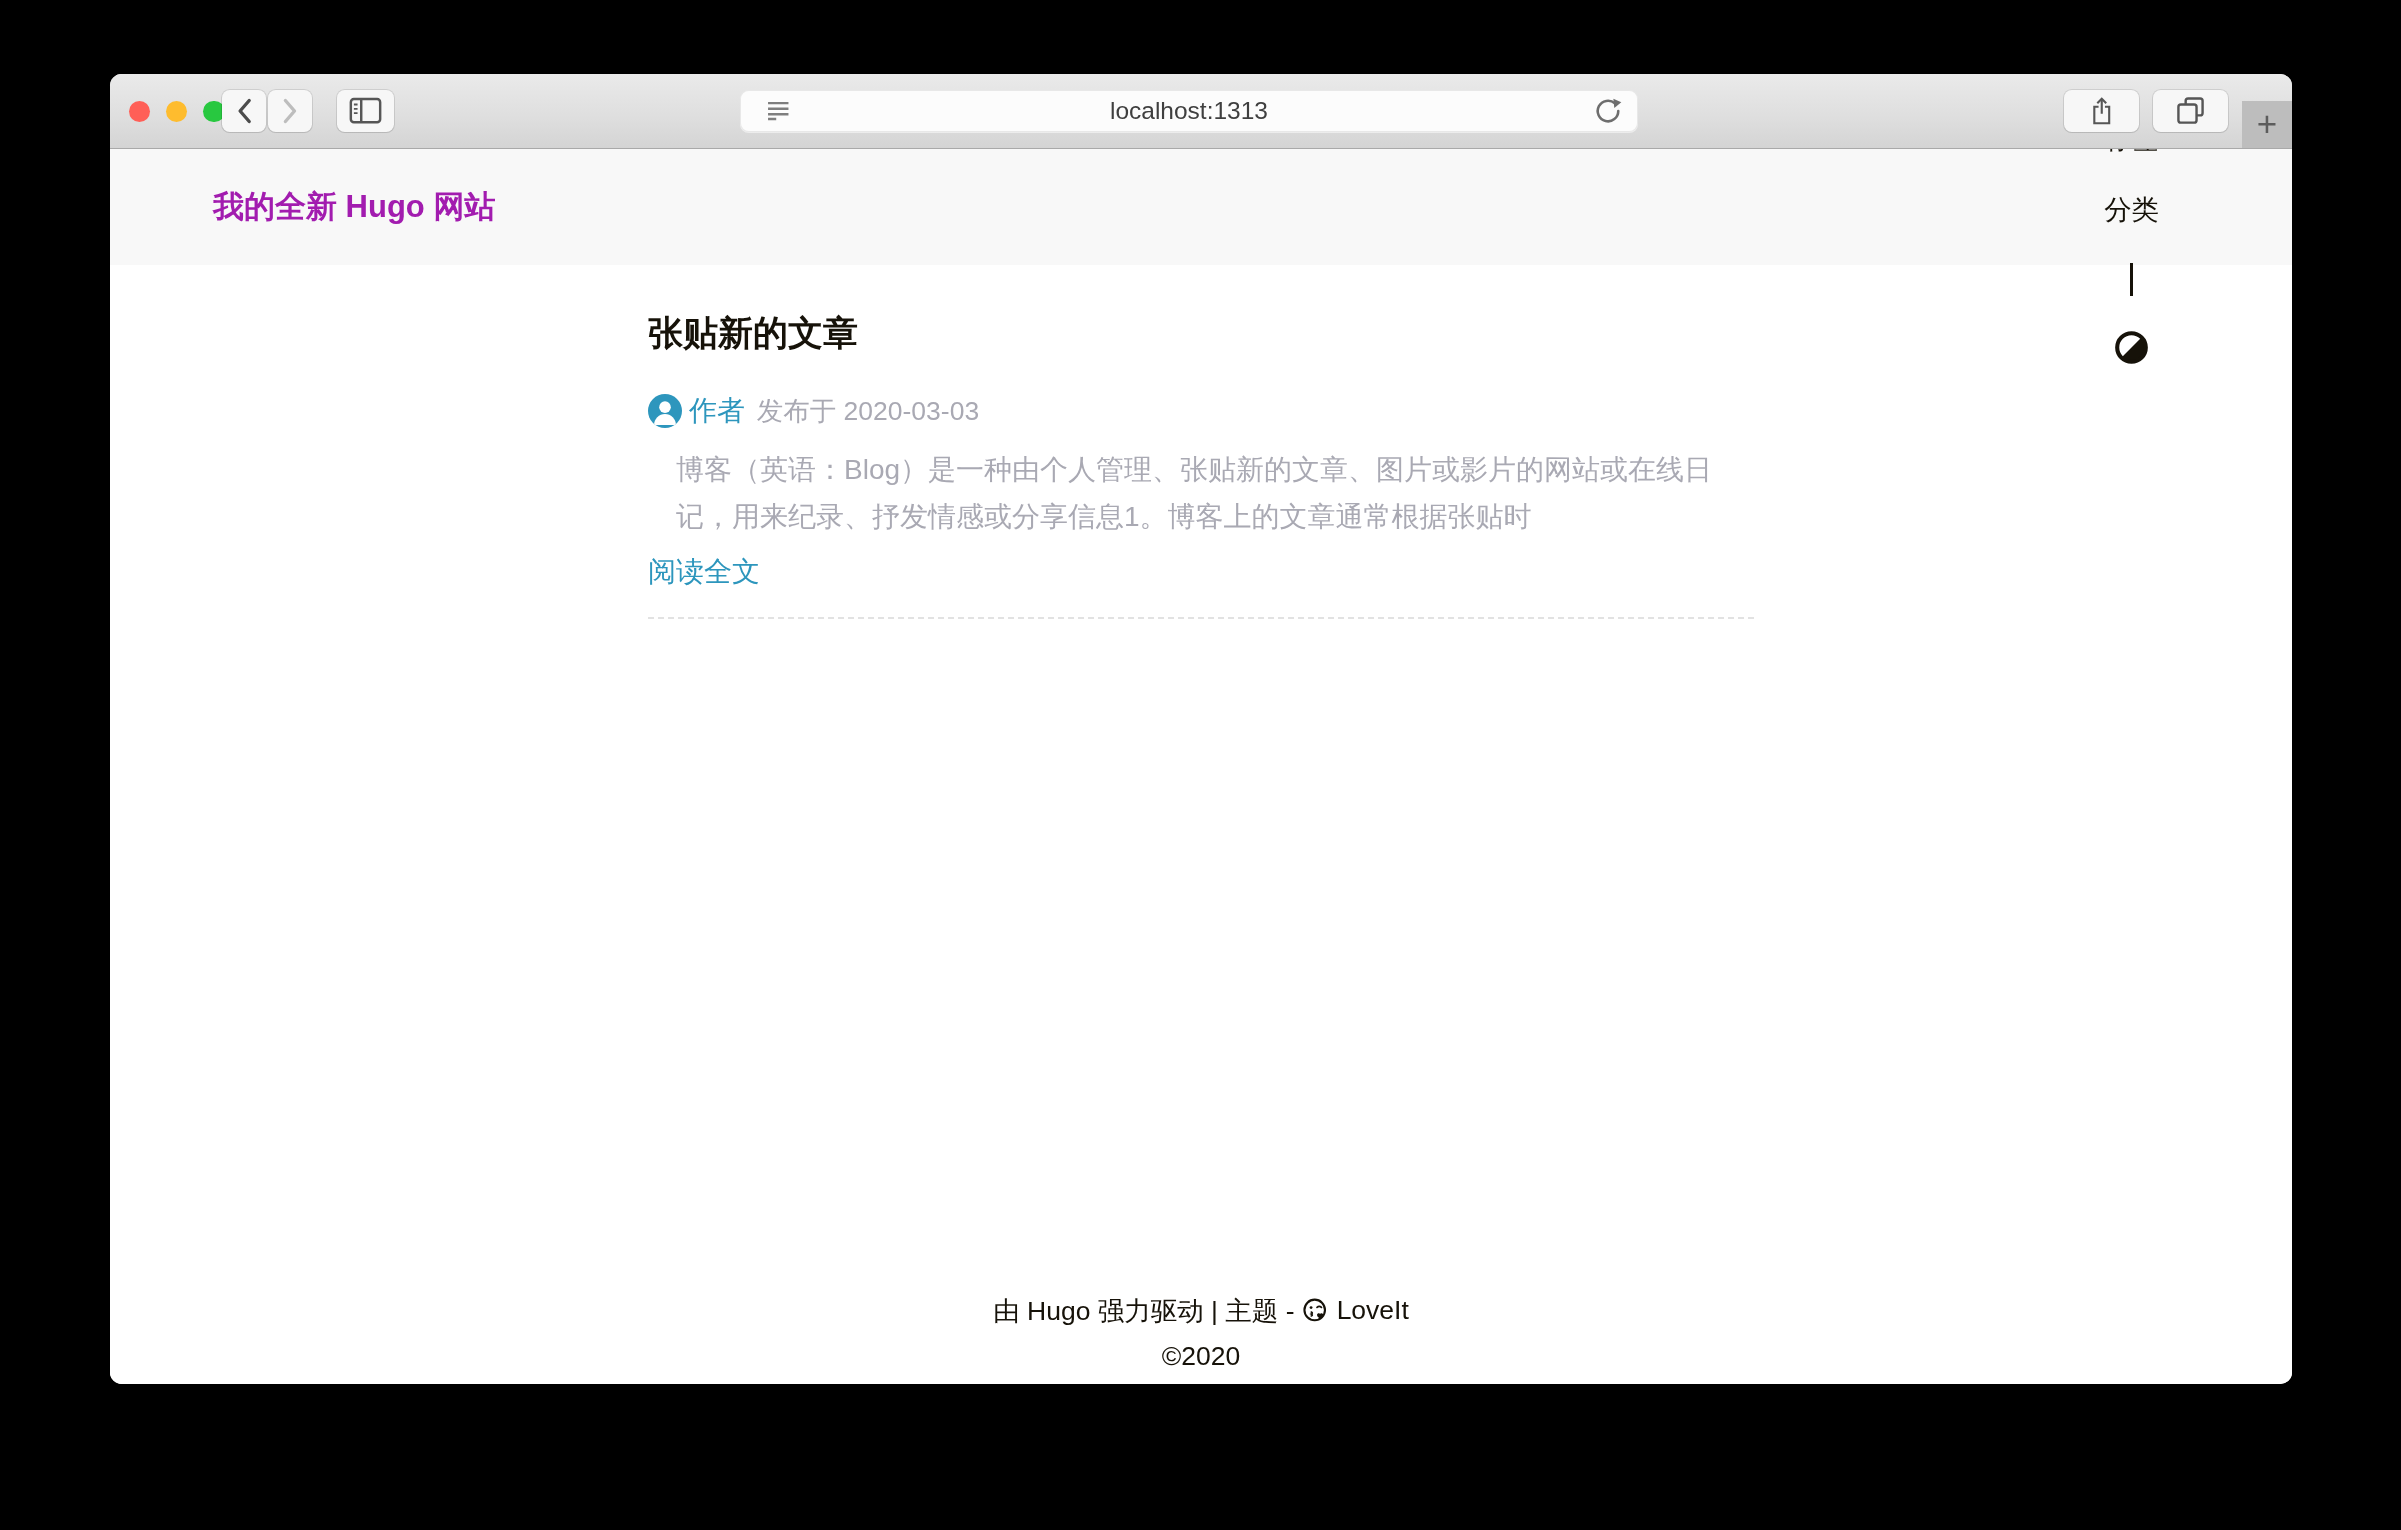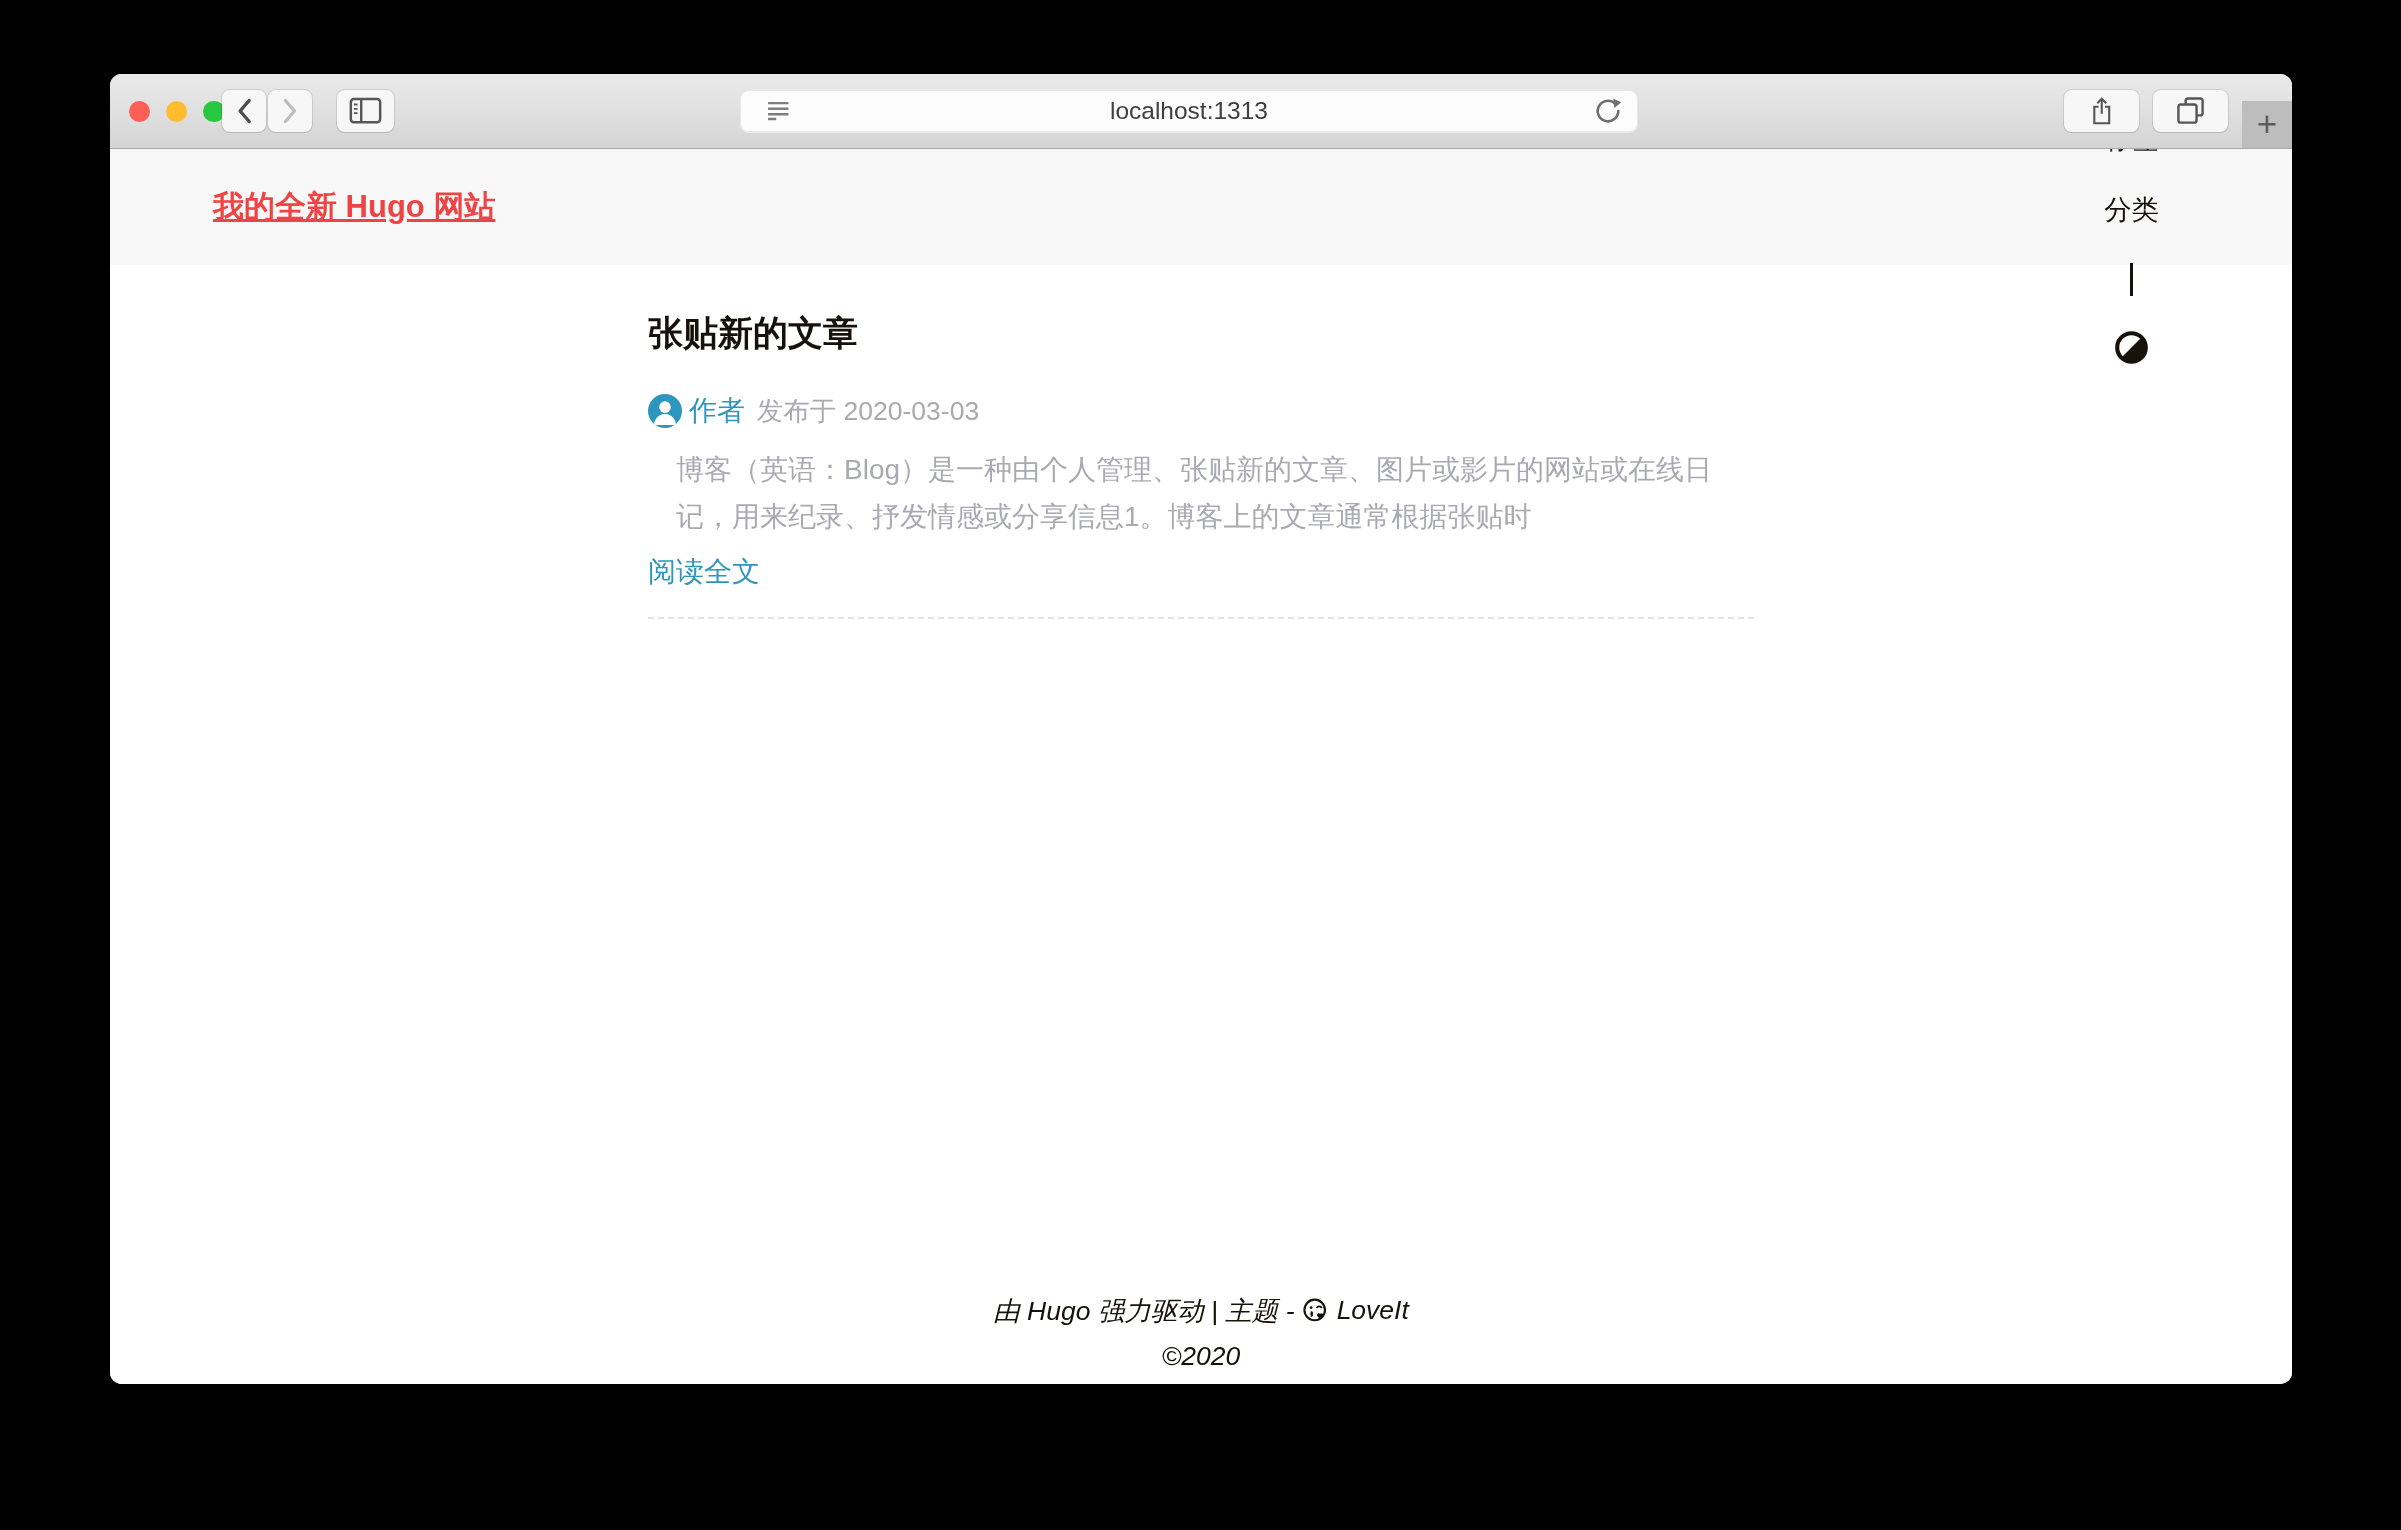--- a/index.html
+++ b/index.html
@@ -28,37 +28,37 @@
              display:flex;align-items:center;}
   .url-text{flex:1;text-align:center;font-size:24.5px;color:#3f3f3f;}
   .reader-ic{position:absolute;left:25.5px;top:9.8px;}
   .reload-ic{position:absolute;right:15.7px;top:6.9px;}
   .newtab{position:absolute;right:0;top:26.5px;height:47px;width:50px;background:#bdbdbd;
           display:flex;align-items:center;justify-content:center;font-size:35px;color:#5c5c5c;font-weight:300;}
   
   .page{flex:1;display:flex;flex-direction:column;background:#fff;min-height:0;}
   .site-header{height:116px;flex:0 0 auto;background:#f8f8f8;display:flex;align-items:center;
                justify-content:space-between;padding:0 133px 0 103px;}
-  .site-title{font-size:31px;font-weight:700;color:#ef4444;text-decoration:underline;}
+  .site-title{font-size:31px;font-weight:700;color:#a21caf;}
   .site-nav{display:flex;align-items:center;gap:35px;flex-direction:column;}
   .nav-item{font-size:27.4px;color:#161209;}
   .nav-sep{width:2.9px;height:33px;background:#161209;}
   .theme-toggle{display:flex;align-items:center;}
   .content{flex:1;}
   .post{width:1106px;margin:0 auto;}
   .post-title{font-size:35px;font-weight:700;color:#161209;margin:45px 0 0 0;}
   .post-meta{margin-top:35px;display:flex;align-items:center;}
   .avatar{width:34px;height:34px;border-radius:50%;background:#2d96bd;overflow:hidden;flex:0 0 auto;}
   .author-name{font-size:28px;color:#2d96bd;margin-left:6.9px;}
   .pub{font-size:26.5px;color:#a9a9b3;margin-left:11.8px;}
   .post-summary{margin-top:15.7px;font-size:28px;line-height:47px;color:#a9a9b3;margin-left:28px;}
   .read-more{margin-top:13.7px;font-size:28px;color:#2d96bd;display:inline-block;cursor:pointer;}
   .divider{margin-top:25.5px;border-top:2px dashed #e2e2e2;height:0;}
   
-  .site-footer{flex:0 0 auto;text-align:center;padding-bottom:11.8px;color:#161209;font-style:italic;}
+  .site-footer{flex:0 0 auto;text-align:center;padding-bottom:11.8px;color:#161209;}
   .footer-line1{font-size:26.5px;display:flex;align-items:center;justify-content:center;gap:7.8px;}
   .footer-line2{font-size:26.5px;margin-top:12.7px;}
   .kiss-ic{display:inline-flex;align-items:center;}
   svg{display:block;}
 </style>
 </head>
 <body>
 
 <div class="screen">
   <div class="window">

